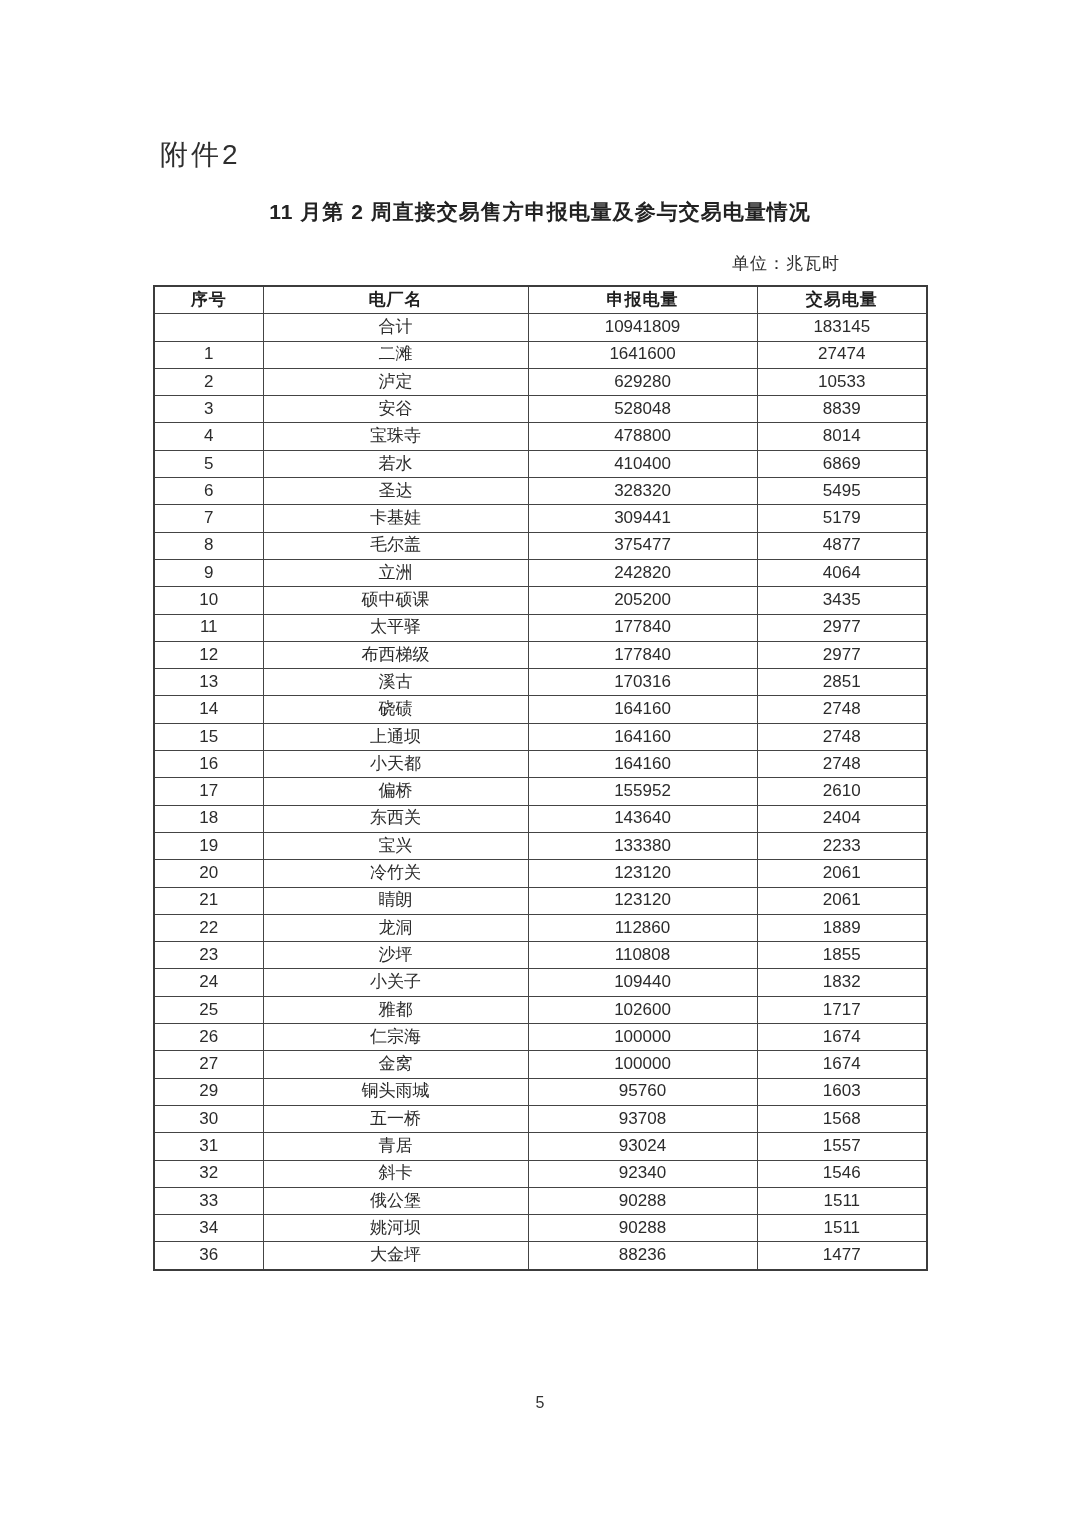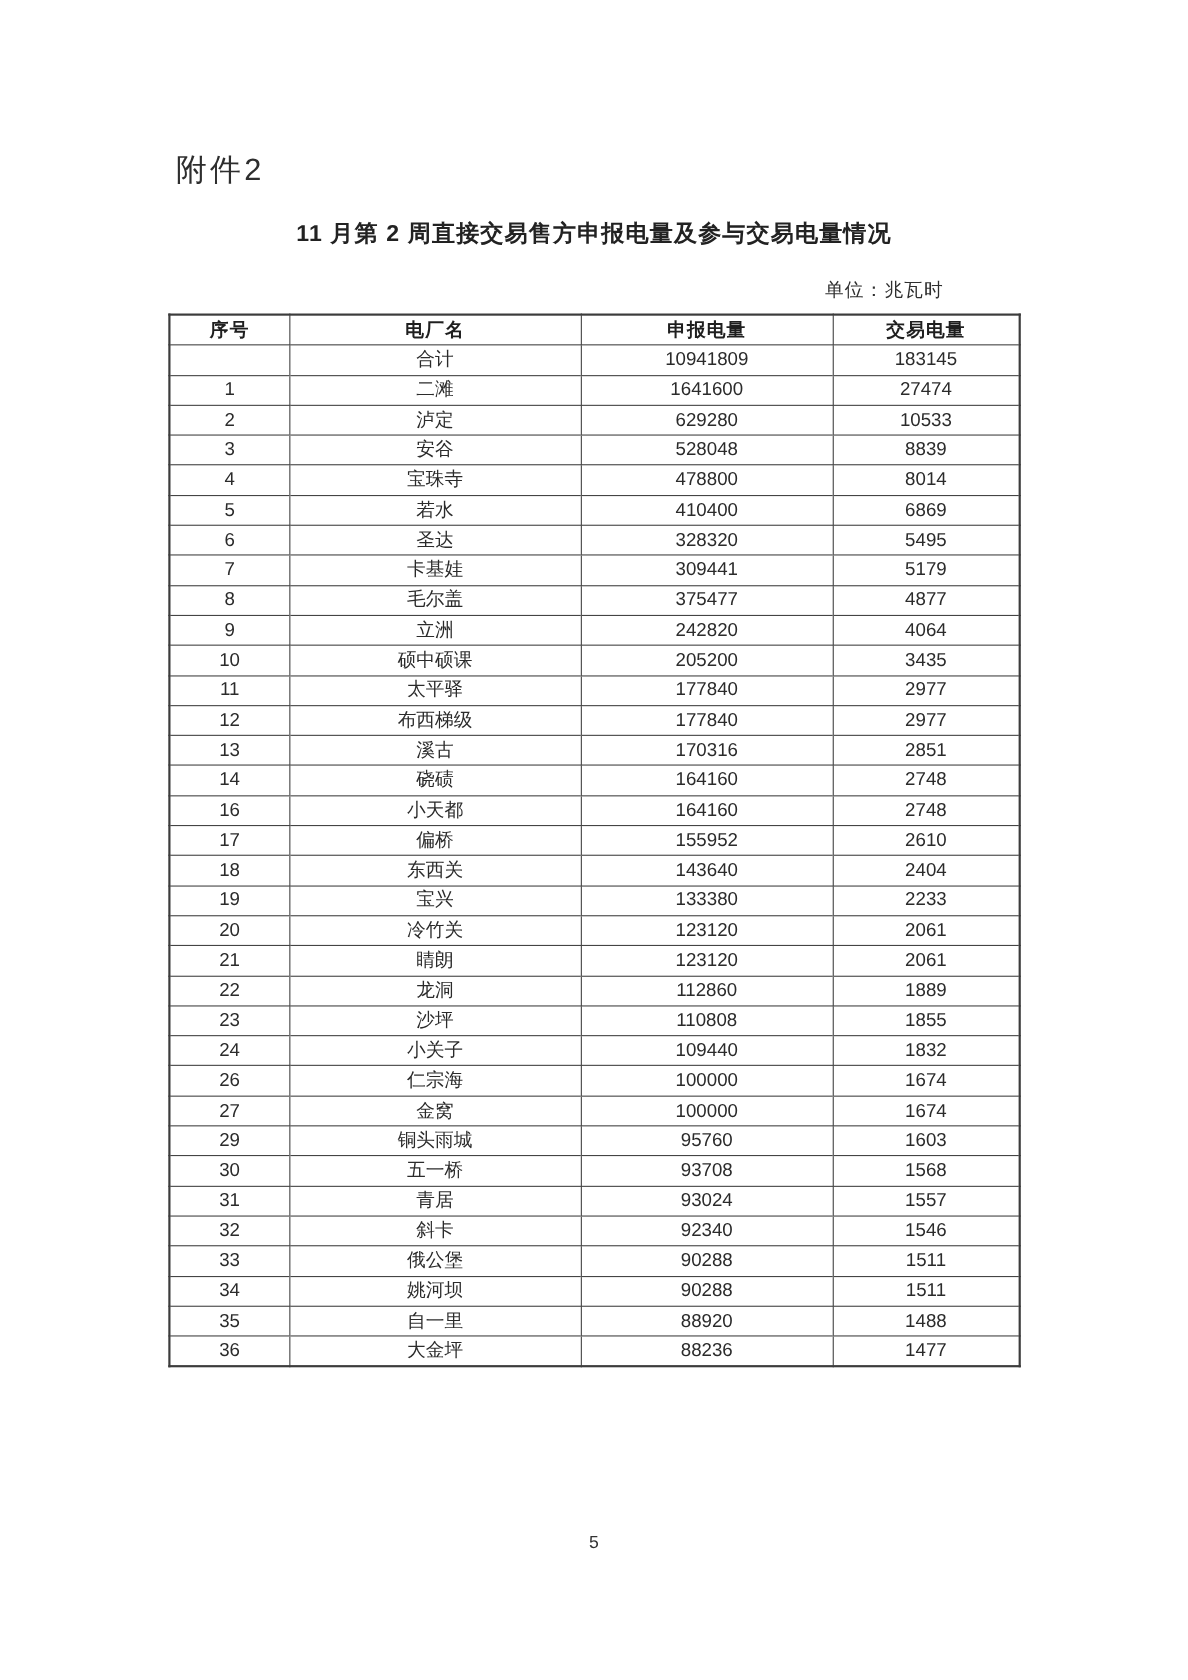--- a/index.html
+++ b/index.html
@@ -14,21 +14,21 @@
   .attachment-label{
     position:absolute;left:160px;top:136px;
     font-size:28px;letter-spacing:3px;font-weight:500;color:#2e2e2e;
   }
   .doc-title{
     position:absolute;left:0;top:198px;width:1080px;
     text-align:center;font-size:21px;font-weight:bold;
     letter-spacing:1px;color:#222;
   }
   .unit-note{
-    position:absolute;top:252px;right:222px;
+    position:absolute;top:252px;right:240px;
     font-size:17px;color:#2e2e2e;letter-spacing:1px;
   }
   table.report{
     position:absolute;left:153px;top:285px;width:773px;
     border-collapse:collapse;table-layout:fixed;
     border:2px solid #3c3c3c;
   }
   col.c-no{width:109px;}
   col.c-name{width:265px;}
   col.c-declared{width:229px;}
@@ -169,20 +169,26 @@
           <td>170316</td>
           <td>2851</td>
         </tr>
         <tr>
           <td>14</td>
           <td>硗碛</td>
           <td>164160</td>
           <td>2748</td>
         </tr>
         <tr>
+          <td>15</td>
+          <td>上通坝</td>
+          <td>164160</td>
+          <td>2748</td>
+        </tr>
+        <tr>
           <td>16</td>
           <td>小天都</td>
           <td>164160</td>
           <td>2748</td>
         </tr>
         <tr>
           <td>17</td>
           <td>偏桥</td>
           <td>155952</td>
           <td>2610</td>
@@ -223,20 +229,26 @@
           <td>110808</td>
           <td>1855</td>
         </tr>
         <tr>
           <td>24</td>
           <td>小关子</td>
           <td>109440</td>
           <td>1832</td>
         </tr>
         <tr>
+          <td>25</td>
+          <td>雅都</td>
+          <td>102600</td>
+          <td>1717</td>
+        </tr>
+        <tr>
           <td>26</td>
           <td>仁宗海</td>
           <td>100000</td>
           <td>1674</td>
         </tr>
         <tr>
           <td>27</td>
           <td>金窝</td>
           <td>100000</td>
           <td>1674</td>
@@ -271,26 +283,20 @@
           <td>90288</td>
           <td>1511</td>
         </tr>
         <tr>
           <td>34</td>
           <td>姚河坝</td>
           <td>90288</td>
           <td>1511</td>
         </tr>
         <tr>
-          <td>35</td>
-          <td>自一里</td>
-          <td>88920</td>
-          <td>1488</td>
-        </tr>
-        <tr>
           <td>36</td>
           <td>大金坪</td>
           <td>88236</td>
           <td>1477</td>
         </tr>
       </tbody>
   </table>
 
   <div class="page-number">5</div>
 

